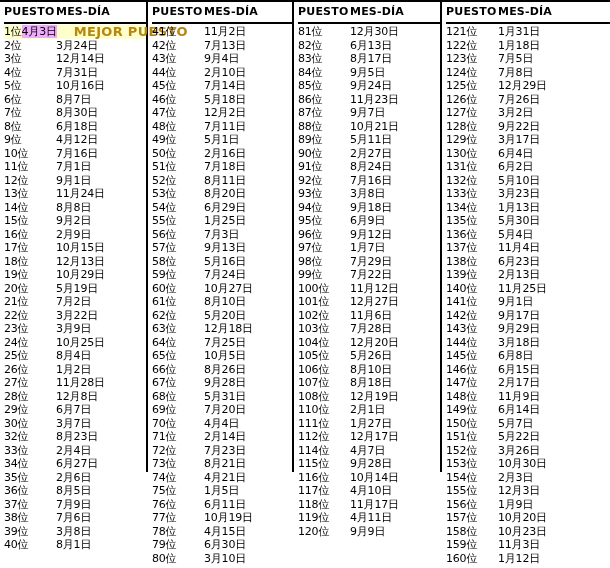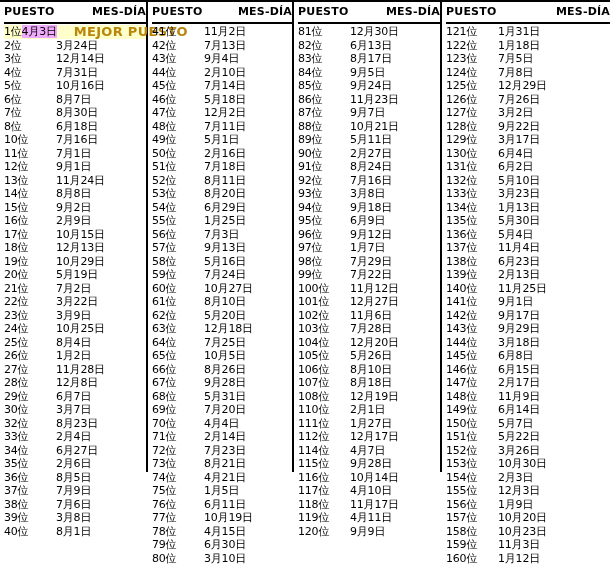--- a/index.html
+++ b/index.html
@@ -37,21 +37,21 @@
     display:flex;
     font-weight:bold;
     font-size:11px;
     letter-spacing:0.2px;
     height:18px;
     line-height:16px;
     border-bottom:2px solid #000;
     margin-bottom:1px;
   }
   .hdr .h-rank{width:52px;}
-  .hdr .h-date{flex:1;text-align:right;}
+  .hdr .h-date{flex:1;}
   .rows{font-size:11px;}
   .row{
     display:flex;
     height:13.5px;
     line-height:13px;
     white-space:nowrap;
   }
   .rank{
     width:52px;
     letter-spacing:-0.2px;
@@ -113,20 +113,24 @@
           </div>
           <div class="row">
             <span class="rank">7位</span>
             <span class="date">8月30日</span>
           </div>
           <div class="row">
             <span class="rank">8位</span>
             <span class="date">6月18日</span>
           </div>
           <div class="row">
+            <span class="rank">9位</span>
+            <span class="date">4月12日</span>
+          </div>
+          <div class="row">
             <span class="rank">10位</span>
             <span class="date">7月16日</span>
           </div>
           <div class="row">
             <span class="rank">11位</span>
             <span class="date">7月1日</span>
           </div>
           <div class="row">
             <span class="rank">12位</span>
             <span class="date">9月1日</span>

